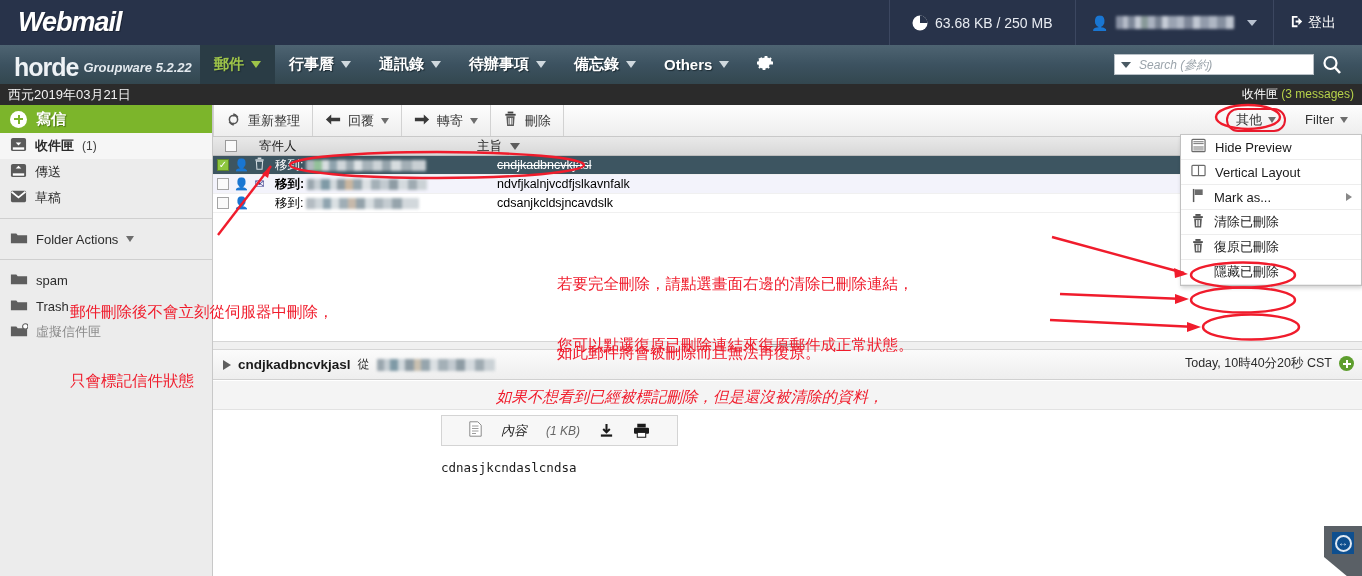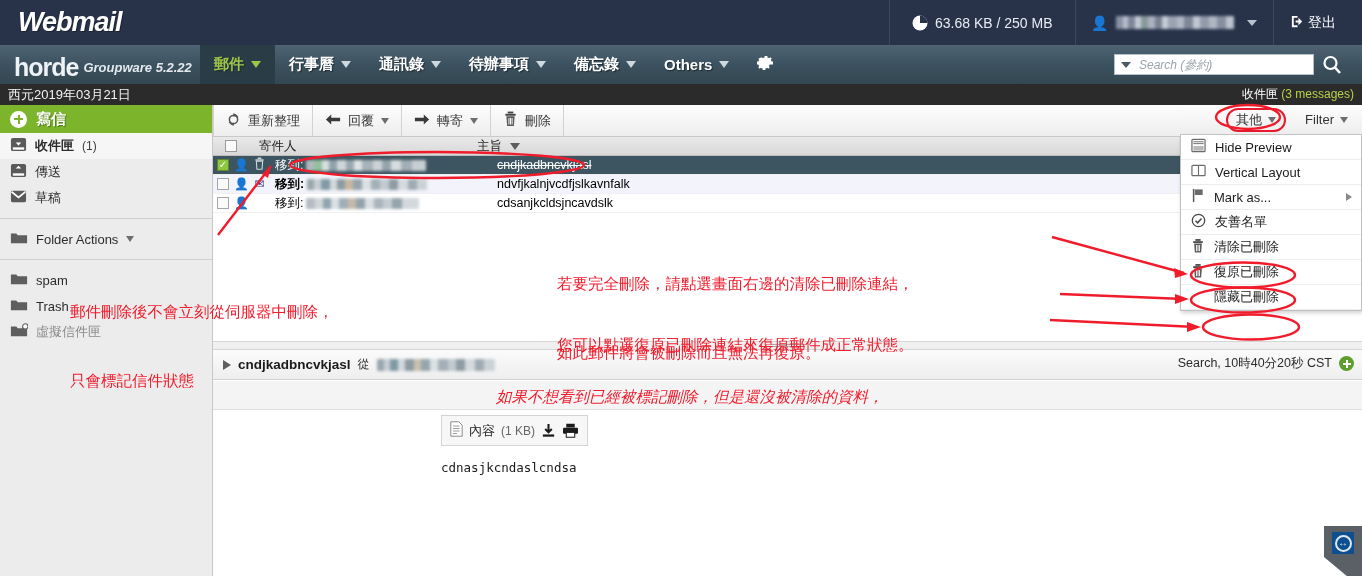--- a/index.html
+++ b/index.html
@@ -326,23 +326,24 @@
   .plus-green::before, .plus-green::after { content:""; position:absolute; background:#fff; }
   .plus-green::before { left: 3.5px; top: 6.5px; width: 8px; height: 2px; }
   .plus-green::after { top: 3.5px; left: 6.5px; height: 8px; width: 2px; }
 
   .attach-strip {
     position: absolute; left: 0; right: 0; top: 276px; height: 29px;
     background: #f4f4f4; border-bottom: 1px solid #e2e2e2;
   }
   .attach-box {
     position: absolute; left: 228px; top: 310px;
-    display: flex; align-items: center; gap: 6px;
+    display: flex; align-items: center; gap: 19px;
     border: 1px solid #d4d4d4; background: #f7f7f7;
-    padding: 5px 8px;
+    padding: 5px 27px;
+    font-style: italic;
   }
   .att-name { font-size: 13px; color: #1b1b1b; }
   .att-size { font-size: 12px; color: #666; }
   .dl-icon, .pr-icon { cursor: pointer; display:flex; align-items:center; }
   .body-text {
     position: absolute; left: 228px; top: 355px;
     font-family: "DejaVu Sans Mono", monospace;
     font-size: 12.5px; color: #1a1a1a;
   }
 
@@ -716,21 +717,21 @@
     </div>
 
     <div class="preview-head">
       <span class="tri-right"></span>
       <span class="pv-subject">cndjkadbncvkjasl</span>
       <span class="pv-from-label">從</span>
       <span class="blur-pv"></span>
     </div>
 
     <div class="pv-time">
-      <span>Search, 10時40分20秒 CST</span>
+      <span>Today, 10時40分20秒 CST</span>
       <span class="plus-green"></span>
     </div>
 
     <div class="attach-strip"></div>
 
     <div class="attach-box">
       <span>
         <svg width="13" height="16" viewBox="0 0 13 16">
             <path d="M0.8 0.8h8l3.4 3.4v11H0.8z" fill="#fff" stroke="#8c8c8c" stroke-width="1"></path>
             <line x1="3" y1="5" x2="9.5" y2="5" stroke="#9c9c9c"></line>
@@ -800,29 +801,20 @@
         <svg width="14" height="15" viewBox="0 0 14 16">
             <rect x="1.5" y="1" width="1.6" height="14" fill="#5a5a5a"></rect>
             <path d="M3.5 1.5h8.5v6H3.5z" fill="#6b6b6b"></path>
           </svg>
       </span>
       <span>Mark as...</span>
       <span class="sub-arrow"></span>
     </div>
 
 
-    <div class="mi">
-      <span>
-        <svg width="15" height="15" viewBox="0 0 16 16">
-            <circle cx="8" cy="8" r="6.6" fill="none" stroke="#4a4a4a" stroke-width="1.4"></circle>
-            <path d="M4.8 8.2l2.3 2.3 4.1-4.6" fill="none" stroke="#4a4a4a" stroke-width="1.6"></path>
-          </svg>
-      </span>
-      <span>友善名單</span>
-    </div>
 
     <div class="mi">
       <span>
         <svg width="14" height="16" viewBox="0 0 16 17">
             <rect x="5" y="0.6" width="6" height="2" fill="#444"></rect>
             <rect x="2.5" y="3" width="11" height="2" fill="#444"></rect>
             <path d="M3.6 5.6h8.8l-0.8 10.4H4.4z" fill="#5a5a5a"></path>
             <line x1="6.3" y1="7.4" x2="6.3" y2="14.4" stroke="#fff" stroke-width="1"></line>
             <line x1="8" y1="7.4" x2="8" y2="14.4" stroke="#fff" stroke-width="1"></line>
             <line x1="9.7" y1="7.4" x2="9.7" y2="14.4" stroke="#fff" stroke-width="1"></line>

